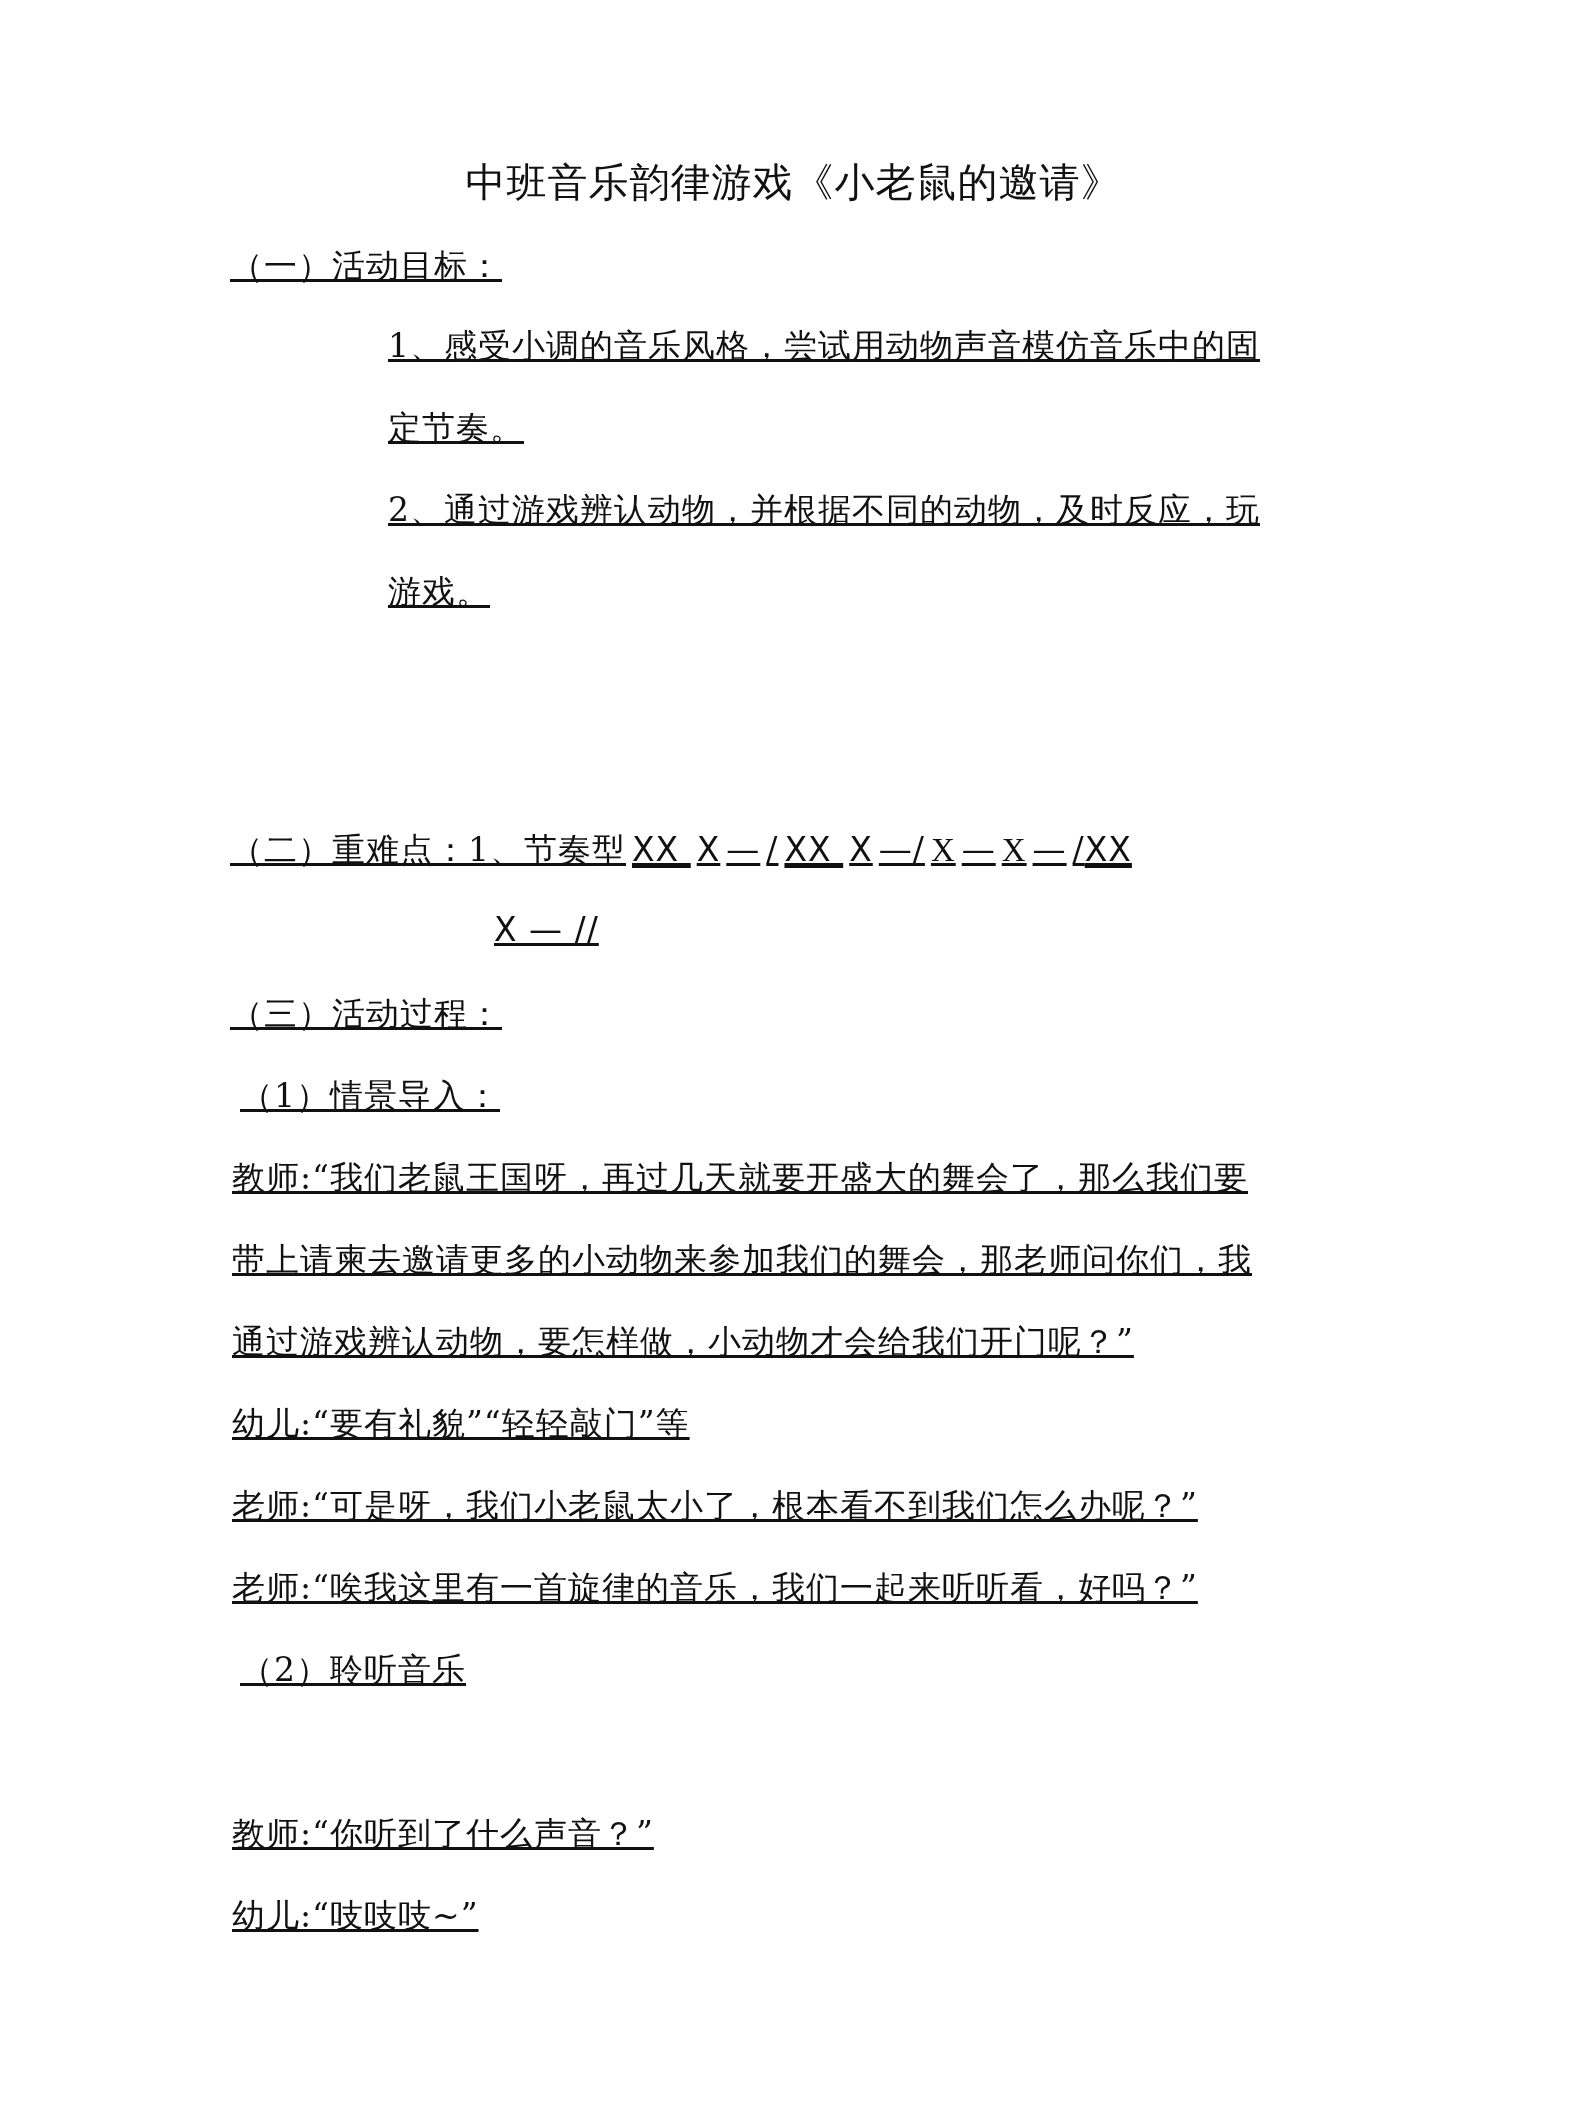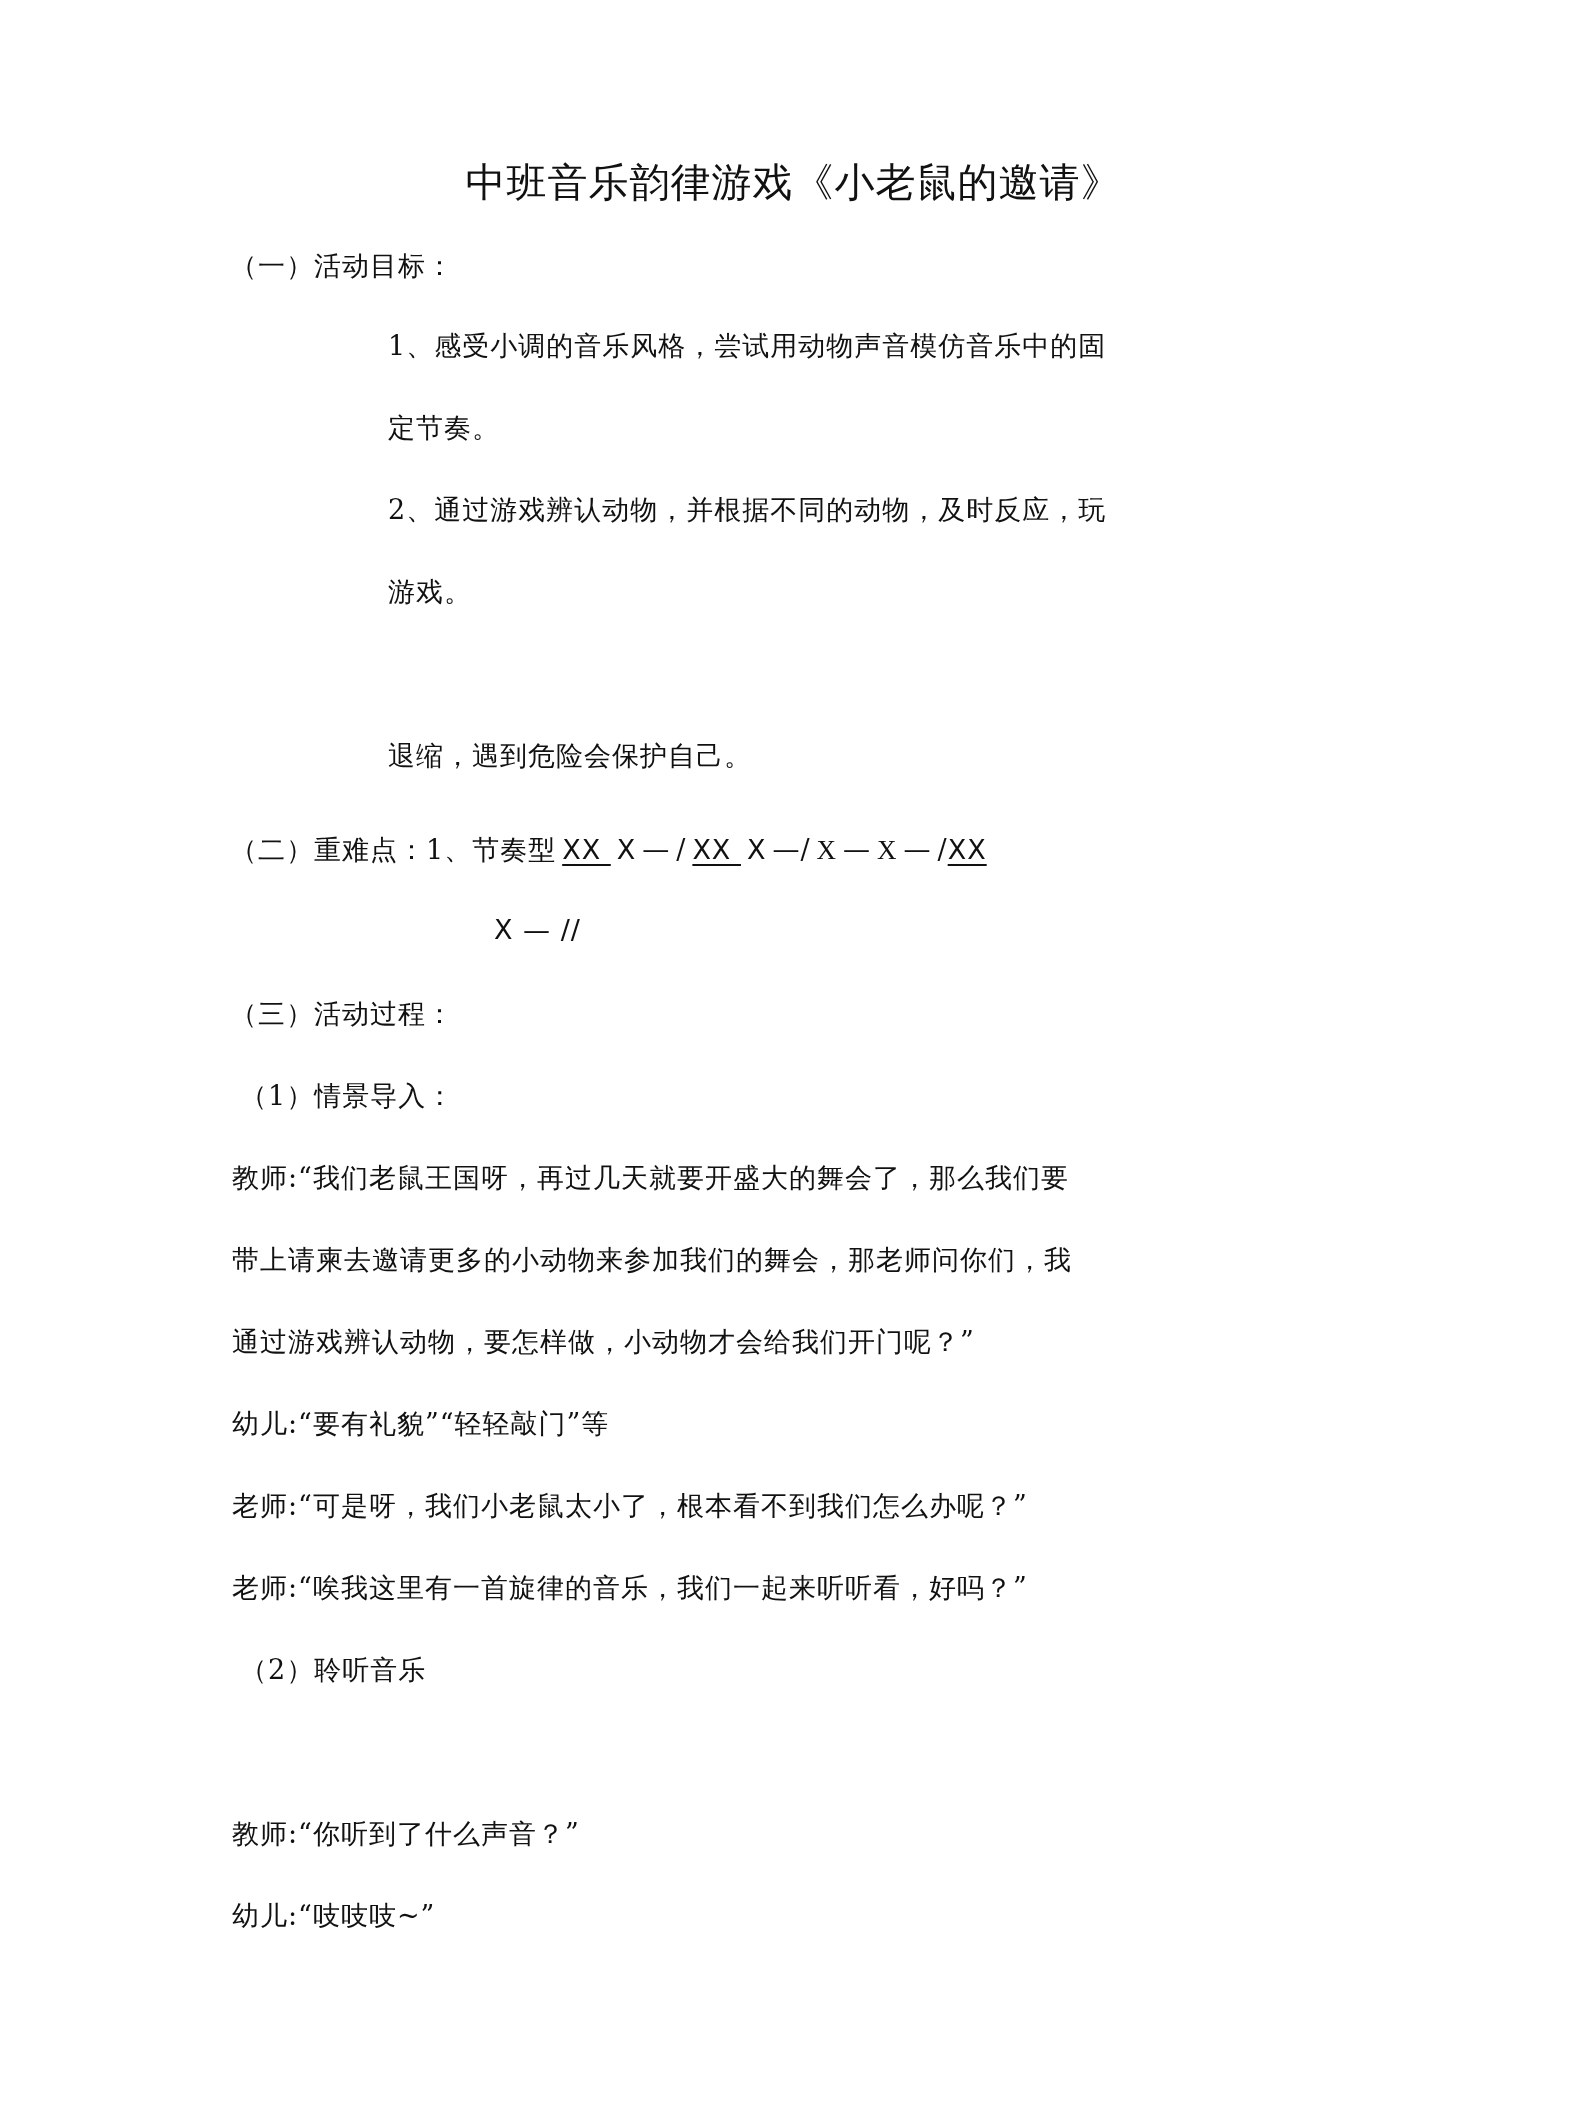--- a/index.html
+++ b/index.html
@@ -18,23 +18,24 @@
     .page {
       position: absolute;
       left: 0;
       top: 4px;
       width: 1300px;
       height: 2104px;
     }
     .line {
       position: absolute;
       white-space: nowrap;
-      font-size: 27px;
+      font-size: 33px;
       line-height: 40px;
       letter-spacing: 1px;
+      text-decoration: underline;
     }
     .title {
       position: absolute;
       top: 152px;
       left: 0;
       width: 1587px;
       text-align: center;
       font-size: 40px;
       line-height: 52px;
       letter-spacing: 1px;
@@ -62,21 +63,20 @@
   <div class="title">中班音乐韵律游戏《小老鼠的邀请》</div>
 
   <div class="line" style="top:242px; left:230px;">（一）活动目标：</div>
 
   <div class="line" style="top:322px; left:388px;">1、感受小调的音乐风格，尝试用动物声音模仿音乐中的固</div>
   <div class="line" style="top:404px; left:388px;">定节奏。</div>
 
   <div class="line" style="top:486px; left:388px;">2、通过游戏辨认动物，并根据不同的动物，及时反应，玩</div>
   <div class="line" style="top:568px; left:388px;">游戏。</div>
 
-  <div class="line" style="top:732px; left:388px;">退缩，遇到危险会保护自己。</div>
 
   <div class="line rhythm" style="top:826px; left:230px;">
     <span style="margin-right:0">（二）重难点：</span><span>1、节奏型</span><span class="ul">XX </span><span class="sans">X</span><span>—</span><span>/</span><span class="ul">XX </span><span class="sans">X</span><span>—/</span><span class="thin">X</span><span>—</span><span class="thin">X</span><span>—</span><span style="margin-right:0">/</span><span class="ul">XX</span>
   </div>
   <div class="line sans" style="top:906px; left:494px;">X  —  //</div>
 
   <div class="line" style="top:990px; left:230px;">（三）活动过程：</div>
 
   <div class="line" style="top:1072px; left:240px;">（1）情景导入：</div>
 

